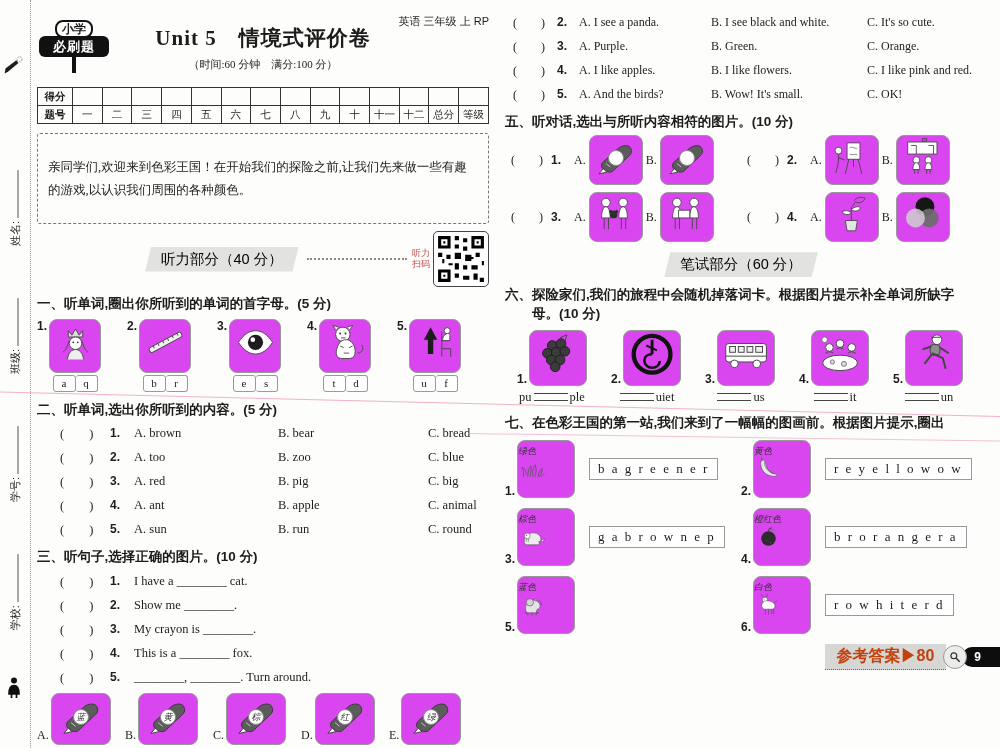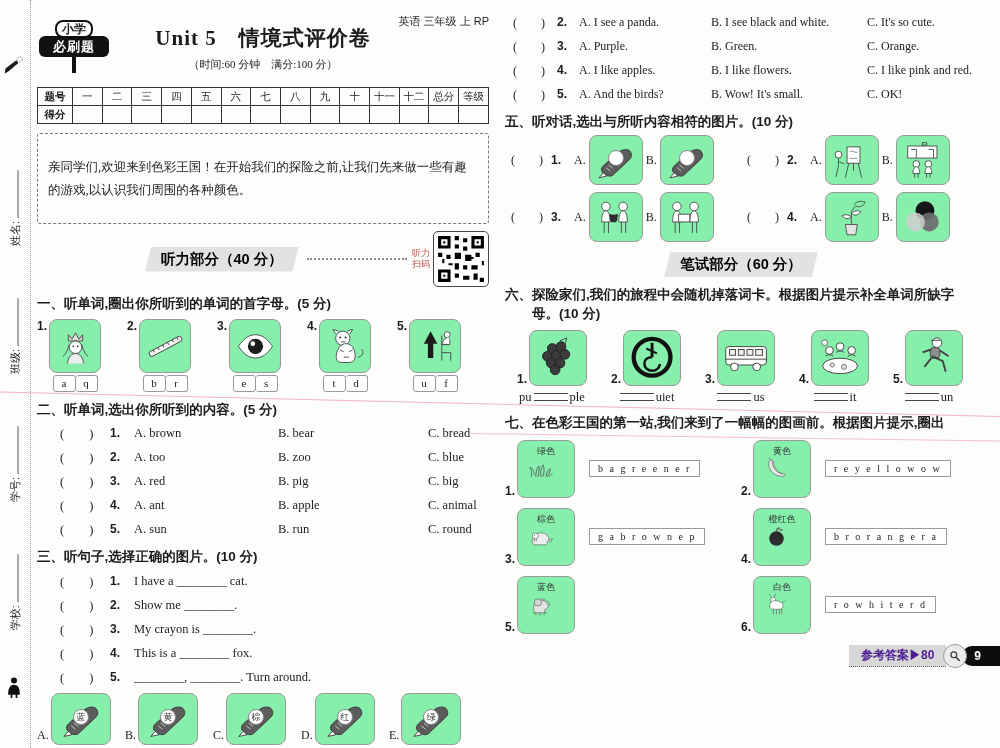--- a/index.html
+++ b/index.html
@@ -31,34 +31,34 @@
   .subtitle{text-align:center;margin-top:5px;font-size:11px;font-family:"Liberation Serif",serif;}
   
   .score-table{width:100%;border-collapse:collapse;margin-top:7px;font-size:10.5px;text-align:center;
                table-layout:fixed;}
   .score-table td{border:1px solid #333;height:17px;padding:0;}
   .score-table td.first{width:34px;font-weight:bold;}
   
   .intro{border:1px dashed #777;border-radius:3px;margin-top:9px;padding:22px 10px;
          font-size:12.5px;line-height:1.8;font-family:"Liberation Serif",serif;}
   
-  .banner{background:#e2e2e0;color:#000;font-weight:bold;font-size:14.5px;padding:3px 16px;
+  .banner{background:#e2e2e0;color:#000;font-weight:normal;font-size:14.5px;padding:3px 16px;
           clip-path:polygon(4% 0,100% 0,96% 100%,0 100%);}
   .banner-row{display:flex;align-items:center;margin-top:8px;height:54px;}
   .banner-row .banner{margin-left:108px;}
   .dotline{flex:1;border-top:2px dotted #8a8a8a;margin:0 5px 0 8px;}
   .qr-cap{font-size:9px;color:#c0504d;line-height:1.25;text-align:center;margin-right:3px;}
   .qr-box{width:50px;height:50px;border:1px solid #444;border-radius:5px;padding:2px;background:#fff;}
   .qr-box svg{width:100%;height:100%;}
   
   .sec-title{font-weight:bold;font-size:13.5px;margin-top:9px;line-height:1.35;}
   .sec-title.cont{margin-top:1px;padding-left:27px;}
   
-  .icard{border:1px solid #999;border-radius:8px;background:#86efac;display:flex;align-items:center;
-         justify-content:center;position:relative;box-sizing:border-box;}
+  .icard{border:1px solid #999;border-radius:8px;background:#d946ef;display:flex;
+         justify-content:center;position:relative;box-sizing:border-box;font-style:italic;}
   .icard svg{width:86%;height:86%;}
   .chip{position:absolute;left:50%;top:46%;transform:translate(-50%,-50%);width:14px;height:14px;
         border:1px solid #888;border-radius:50%;background:#fff;font-size:9px;line-height:14px;
         text-align:center;color:#333;}
   
   .s1-row{display:flex;margin-top:6px;}
   .s1-item{display:flex;width:90px;}
   .s1-num{font-weight:bold;font-size:12px;margin-right:2px;}
   .figcol{display:flex;flex-direction:column;align-items:center;}
   .s1-card{width:52px;height:54px;}
@@ -105,24 +105,24 @@
   .blank2{display:inline-block;width:34px;height:6px;border-top:1px solid #444;border-bottom:1px solid #444;
           margin:0 2px;}
   
   .s7-grid{display:grid;grid-template-columns:1fr 1fr;row-gap:10px;margin-top:8px;}
   .s7-item{display:flex;align-items:center;}
   .s7-num{font-weight:bold;font-size:12px;align-self:flex-end;margin-right:2px;}
   .s7-card{width:58px;height:58px;flex-direction:column;padding-top:2px;}
   .s7-card .clabel{font-size:9px;color:#333;line-height:1;}
   .s7-card svg{width:72%;height:68%;}
   .letterbox{border:1px solid #999;background:#fff;margin-left:14px;padding:2px 8px;
-             font-family:"Liberation Serif",serif;font-size:10px;letter-spacing:2px;white-space:nowrap;}
+             font-family:"Liberation Serif",serif;font-size:13px;letter-spacing:2px;white-space:nowrap;}
   
   .footer{display:flex;justify-content:flex-end;align-items:center;margin-top:10px;margin-right:-24px;}
-  .ans-badge{background:#d7d7d5;font-weight:bold;font-size:12px;color:#4c1d95;padding:2px 12px;
+  .ans-badge{background:#d7d7d5;font-weight:bold;font-size:16px;color:#c2410c;padding:2px 12px;
              border-bottom:1px dotted #666;}
   .mag-circle{width:22px;height:22px;border-radius:50%;background:#ececea;border:1px solid #999;
               margin-left:-3px;z-index:2;display:flex;align-items:center;justify-content:center;}
   .mag-circle svg{width:14px;height:14px;}
   .page-tab{background:#0d0d0d;color:#fff;font-weight:bold;font-size:12px;padding:3px 20px 3px 12px;
             border-radius:11px 0 0 11px;margin-left:-5px;}
   
   .scanline1{position:absolute;left:-20px;top:404px;width:1060px;border-top:1.5px solid rgba(231,84,141,.45);
              transform:rotate(1.4deg);pointer-events:none;}
   .scanline2{position:absolute;left:470px;top:437px;width:560px;border-top:1px solid rgba(231,84,141,.35);
@@ -159,53 +159,53 @@
         <span class="logo-legs"></span>
       </div>
       <div class="edition">英语 三年级 上 RP</div>
       <div class="title">Unit 5　情境式评价卷</div>
       <div class="subtitle">（时间:60 分钟　满分:100 分）</div>
     </div>
 
     <table class="score-table">
       <tbody>
           <tr>
+        <td class="first">得分</td>
+        <td></td>
+            <td></td>
+            <td></td>
+        <td></td>
+            <td></td>
+            <td></td>
+        <td></td>
+            <td></td>
+            <td></td>
+        <td></td>
+            <td></td>
+            <td></td>
+        <td></td>
+            <td></td>
+      </tr>
+      <tr>
         <td class="first">题号</td>
         <td>一</td>
         <td>二</td>
         <td>三</td>
         <td>四</td>
         <td>五</td>
         <td>六</td>
         <td>七</td>
         <td>八</td>
         <td>九</td>
         <td>十</td>
         <td>十一</td>
         <td>十二</td>
         <td>总分</td>
         <td>等级</td>
       </tr>
-      <tr>
-        <td class="first">得分</td>
-        <td></td>
-            <td></td>
-            <td></td>
-        <td></td>
-            <td></td>
-            <td></td>
-        <td></td>
-            <td></td>
-            <td></td>
-        <td></td>
-            <td></td>
-            <td></td>
-        <td></td>
-            <td></td>
-      </tr>
     </tbody>
       </table>
 
     <div class="intro">亲同学们,欢迎来到色彩王国！在开始我们的探险之前,让我们先来做一些有趣的游戏,以认识我们周围的各种颜色。</div>
 
     <div class="banner-row">
       <span class="banner">听力部分（40 分）</span>
       <span class="dotline"></span>
       <span class="qr-cap">
         <span>听力</span><br>

